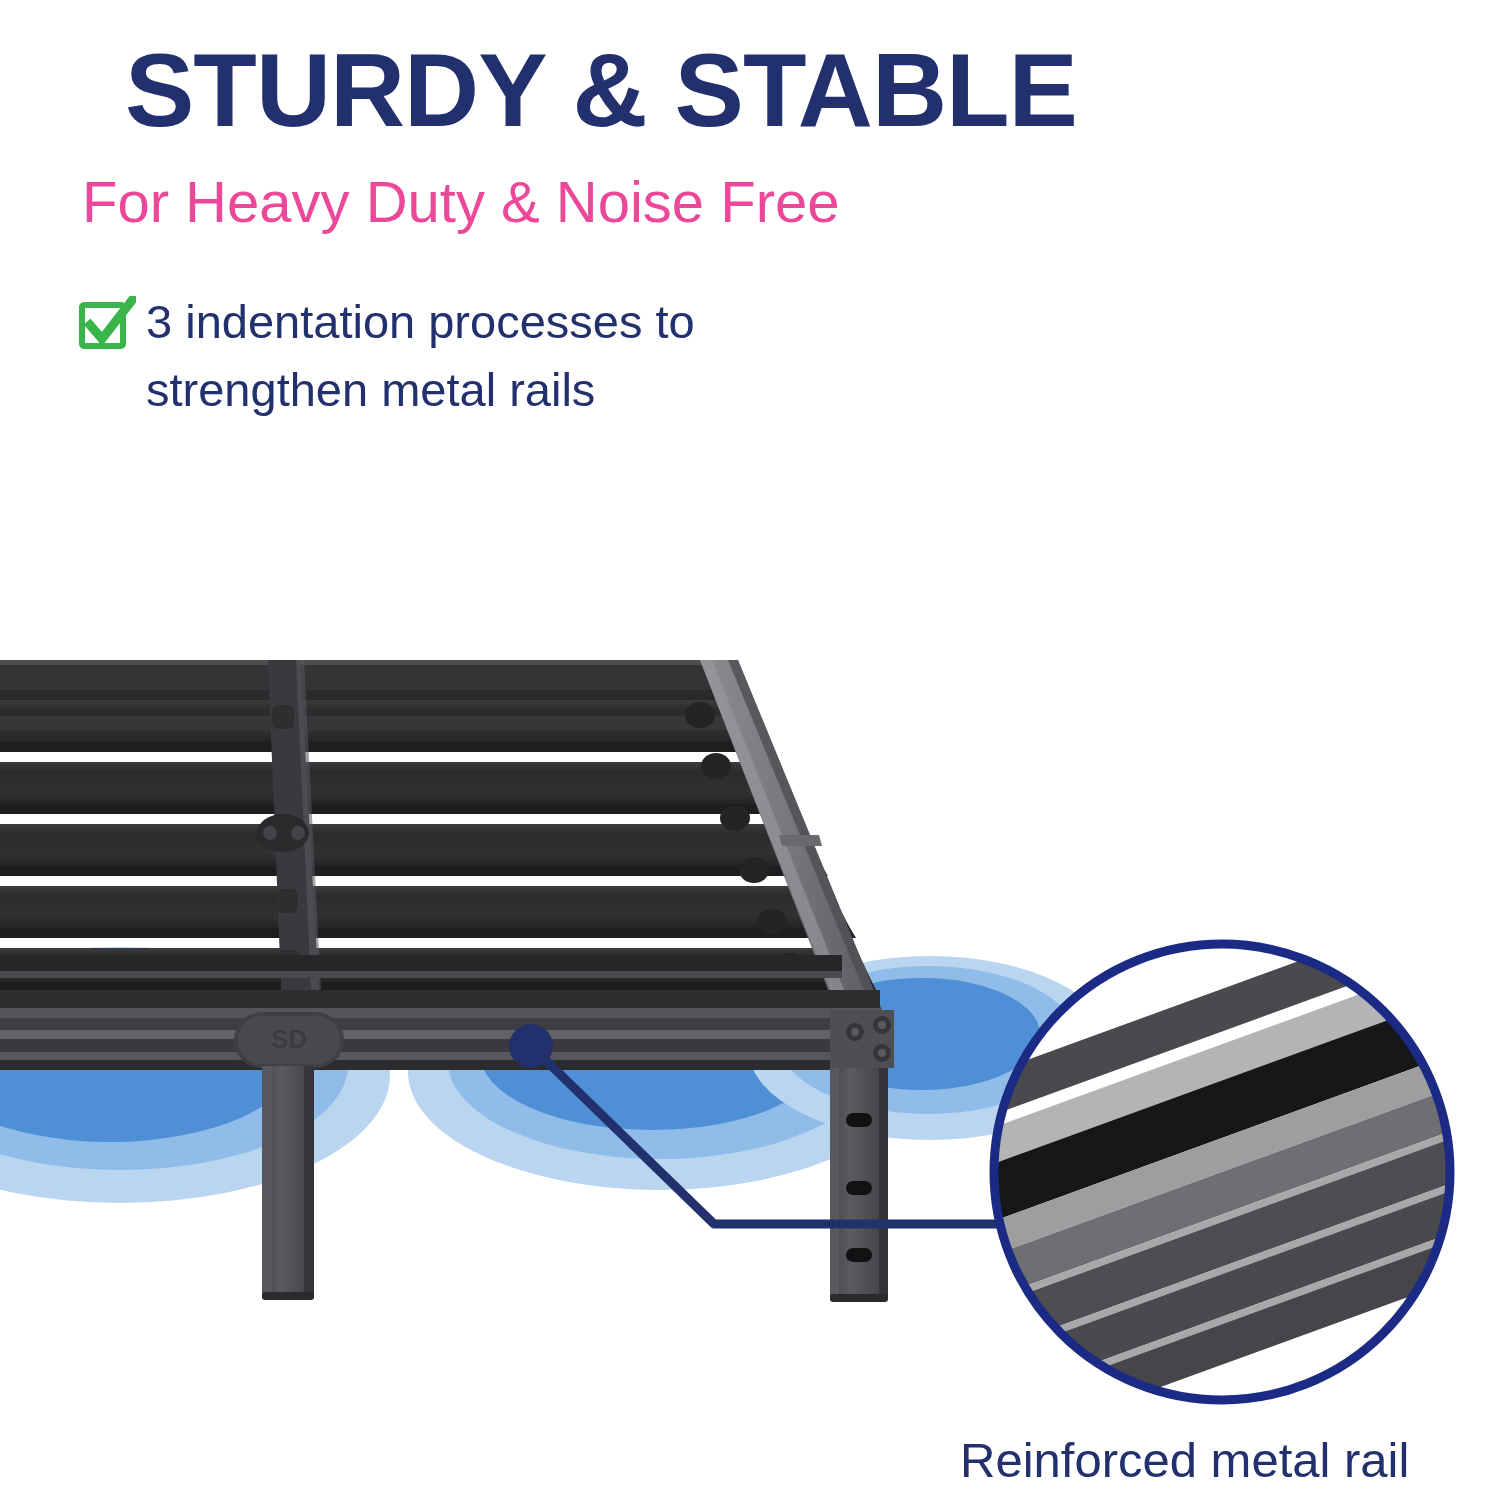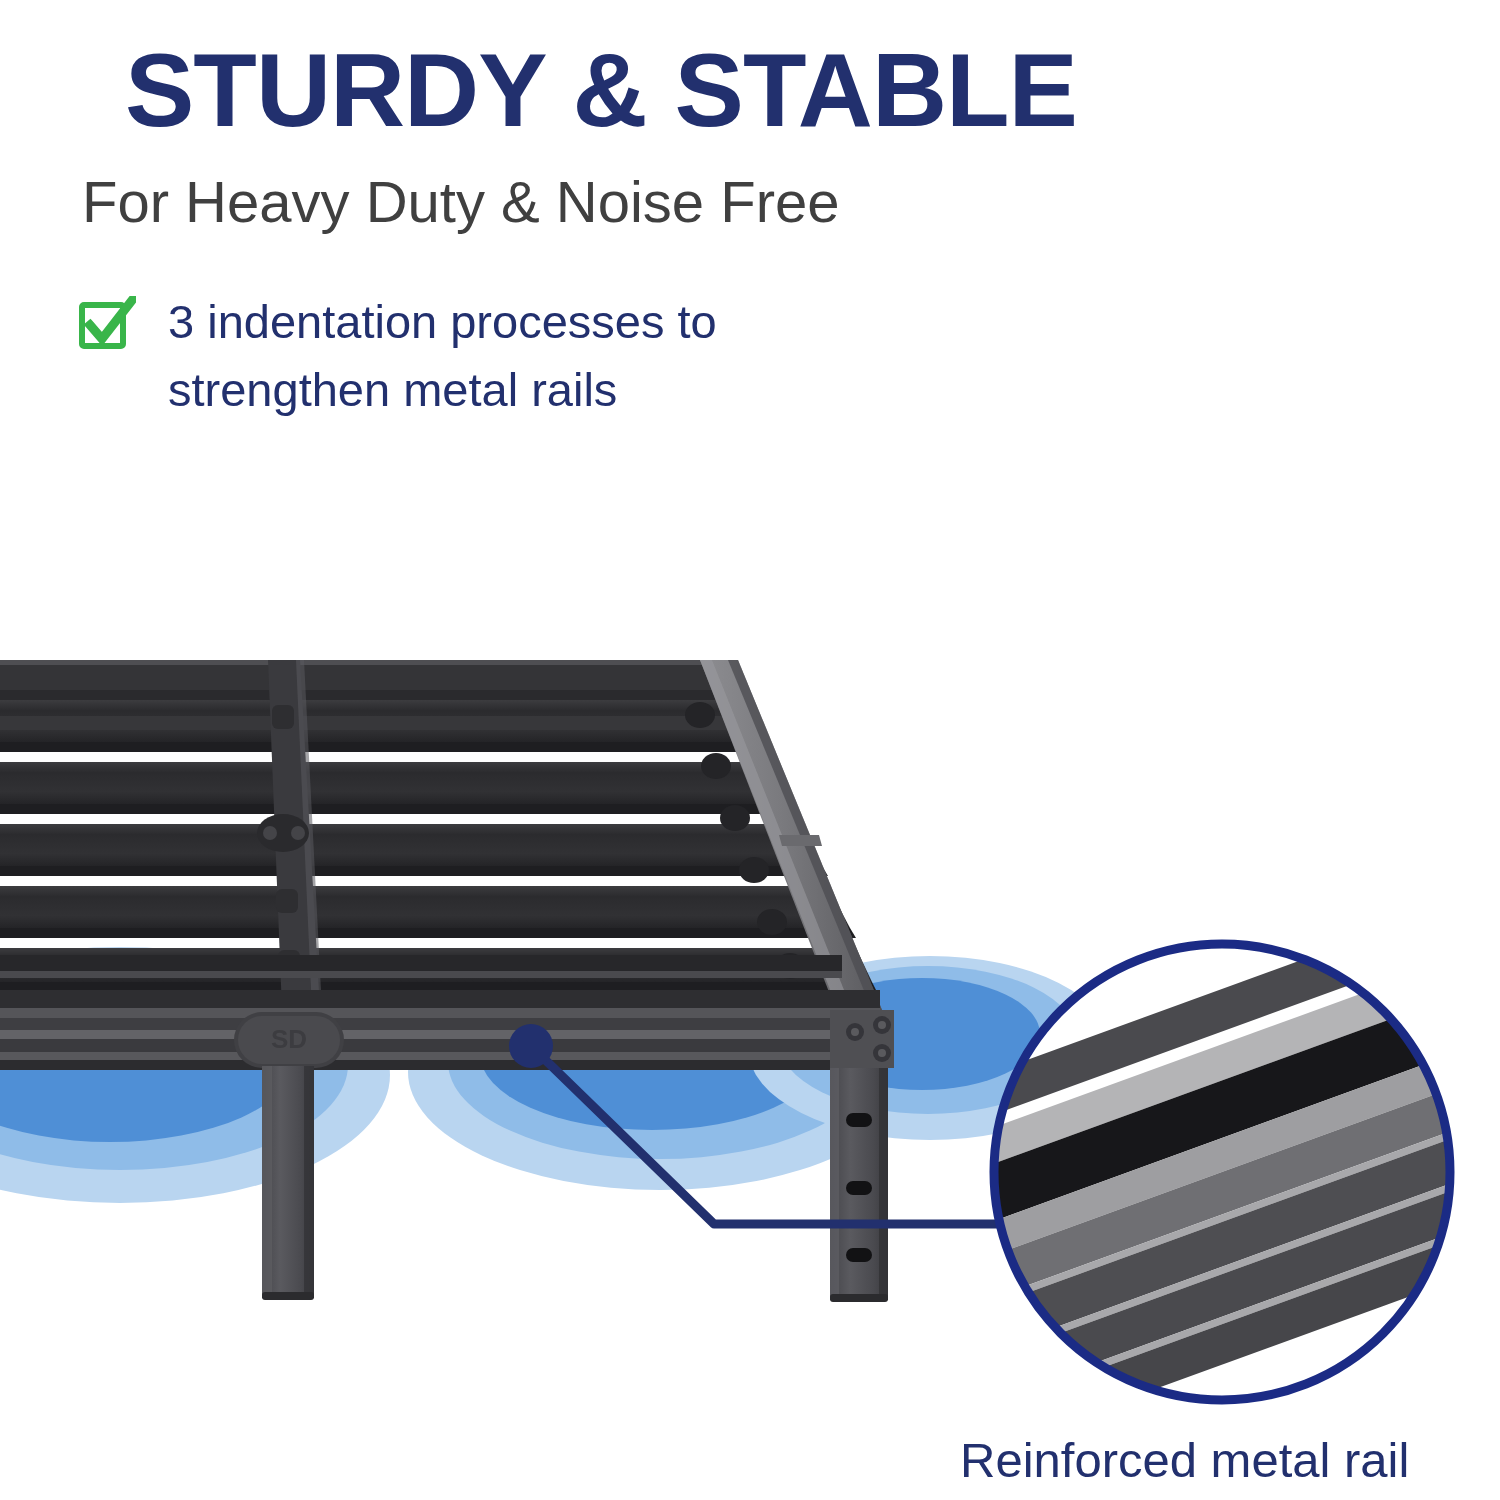--- a/index.html
+++ b/index.html
@@ -30,32 +30,32 @@
     white-space: nowrap;
     margin-left: 45px;
   }
   .subhead {
     position: absolute;
     left: 82px;
     top: 170px;
     font-family: "Liberation Sans", sans-serif;
     font-size: 58px;
     font-weight: 400;
-    color: #404040;
+    color: #ec4899;
     line-height: 1.1;
     white-space: nowrap;
   }
   .bullet-row {
     position: absolute;
     left: 78px;
     top: 288px;
     width: 760px;
     display: flex;
     align-items: flex-start;
-    gap: 32px;
+    gap: 10px;
   }
   .check-icon {
     flex: 0 0 auto;
     width: 58px;
     height: 58px;
     margin-top: 8px;
     position: relative;
   }
   .bullet-text {
     font-family: "Liberation Sans", sans-serif;

